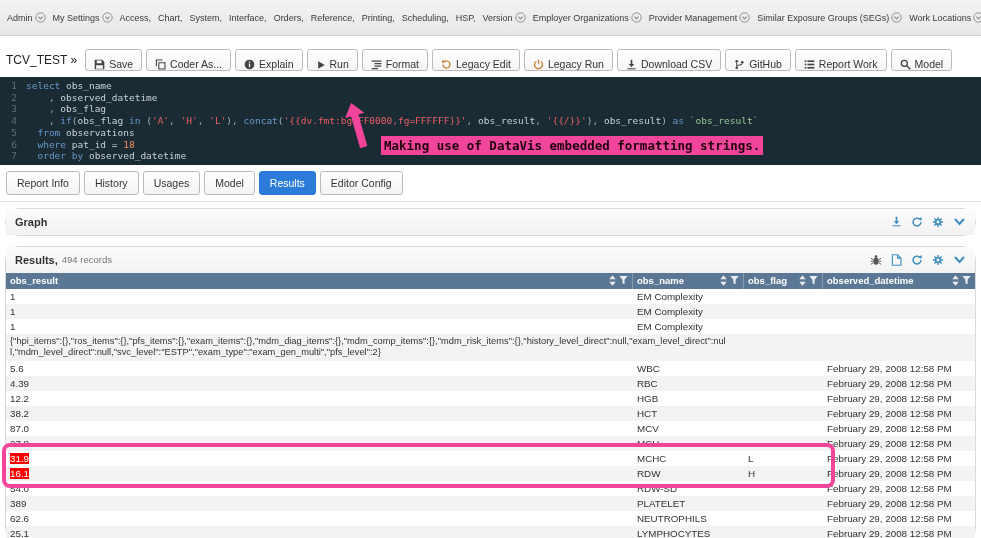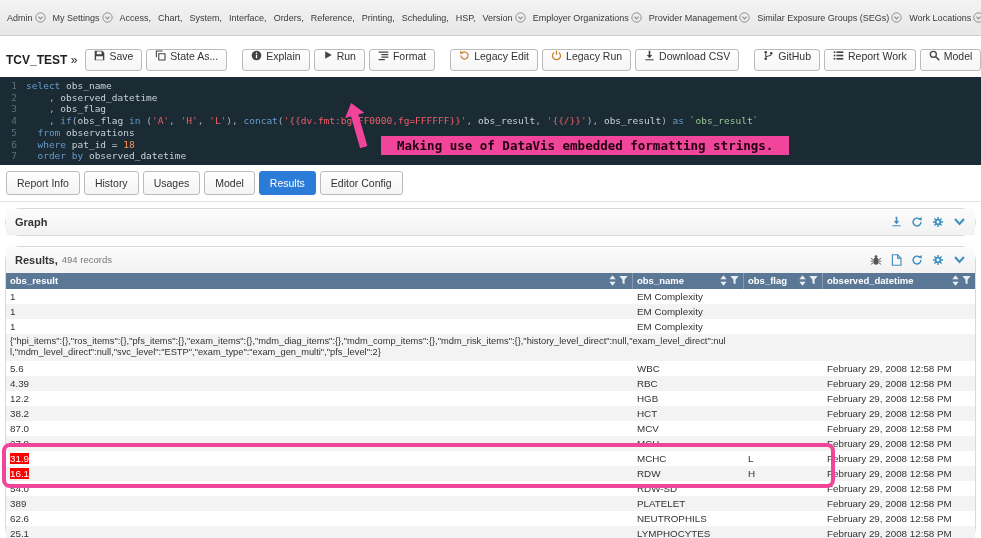--- a/index.html
+++ b/index.html
@@ -11,26 +11,26 @@
   #app{position:relative;width:981px;height:538px;overflow:hidden;background:#fff}
 
   .topnav{display:flex;align-items:center;gap:7px;height:36px;padding:0 7px;
     background:linear-gradient(#f3f3f3,#e7e7e7);border-bottom:1px solid #cfcfcf;
     font-size:9px;color:#3a3a3a;white-space:nowrap;overflow:hidden}
   .nav-item{display:inline-flex;align-items:center;gap:2px;cursor:pointer}
   .nav-item .icn{color:#8a8a8a;display:inline-flex}
 
   .toolbar{display:flex;align-items:center;gap:4px;padding:13px 6px 6px}
   .report-name{font-size:12px;color:#222;margin-right:4px;white-space:nowrap}
-  .report-name b{font-weight:bold}
-  .btn{display:inline-flex;align-items:flex-start;gap:4px;height:22px;padding:0 8px;
+  .report-name b{font-weight:normal}
+  .btn{display:inline-flex;align-items:flex-end;gap:4px;height:22px;padding:0 8px;
     background:linear-gradient(#fff,#f5f5f5);border:1px solid #bbb;border-radius:3px;
     font-family:inherit;font-size:10.5px;color:#333;cursor:pointer;white-space:nowrap}
   .btn .icn{display:inline-flex;color:#444}
-  .gap-before{margin-left:11px}
+  .gap-before{margin-left:0}
 
   .editor{background:#1b2b34;padding:3px 0;font-family:"DejaVu Sans Mono",monospace;
     font-size:9.5px;line-height:11.7px}
   .code-line{display:flex}
   .ln{width:26px;flex:none;text-align:right;padding-right:9px;color:#5c6f7d}
   .code{white-space:pre}
   .tok-kw{color:#6699cc}.tok-fn{color:#6699cc}.tok-str{color:#ec5f67}
   .tok-num{color:#f99157}.tok-bt{color:#99c794}.tok-id{color:#c9d1d9}
   .tok-pl{color:#a7adba}.tok-op{color:#c9d1d9}
 
@@ -70,21 +70,21 @@
   .cell.json{white-space:normal;word-break:break-all;font-size:9.3px;
     line-height:11.5px;padding-top:2px;padding-bottom:2px}
   .red-val{background:var(--red-bg);color:var(--red-fg);padding:0 0}
 
   .hl-rect{position:absolute;left:2px;top:443px;width:833px;height:44px;
     border:4px solid var(--pink);border-radius:8px;pointer-events:none;z-index:5}
   .annotation-arrow{position:absolute;left:347px;top:102px;z-index:6;color:var(--pink);
     transform:rotate(-16deg)}
   .annotation-text{position:absolute;left:381px;top:136px;z-index:6;background:var(--pink);
     color:#20000e;font-family:"DejaVu Sans Mono",monospace;font-weight:bold;
-    font-size:12.5px;line-height:17px;padding:1px 16px;white-space:nowrap}
+    font-size:12.5px;line-height:17px;padding:1px 3px;white-space:nowrap}
 </style>
 </head>
 <body>
 
 <div id="app">
   <nav class="topnav" id="topnav">
       <span class="nav-item">
         <span>Admin</span>
         <span class="icn">
           <svg width="11" height="11" viewBox="0 0 16 16">
@@ -189,21 +189,21 @@
         </span>
         <span>Save</span>
       </button>
       <button class="btn">
         <span class="icn">
           <svg width="11" height="11" viewBox="0 0 16 16">
             <path fill="none" stroke="currentColor" stroke-width="1.6" d="M5.5 5.5h9v9h-9z"></path>
             <path fill="none" stroke="currentColor" stroke-width="1.6" d="M2 10.5V1.5h9"></path>
           </svg>
         </span>
-        <span>State As...</span>
+        <span>Coder As...</span>
       </button>
       <button class="btn gap-before">
         <span class="icn">
           <svg width="11" height="11" viewBox="0 0 16 16">
             <circle cx="8" cy="8" r="7" fill="currentColor"></circle>
             <rect x="7.1" y="6.7" width="1.8" height="5.3" fill="#fff"></rect>
             <rect x="7.1" y="3.6" width="1.8" height="1.9" fill="#fff"></rect>
           </svg>
         </span>
         <span>Explain</span>

